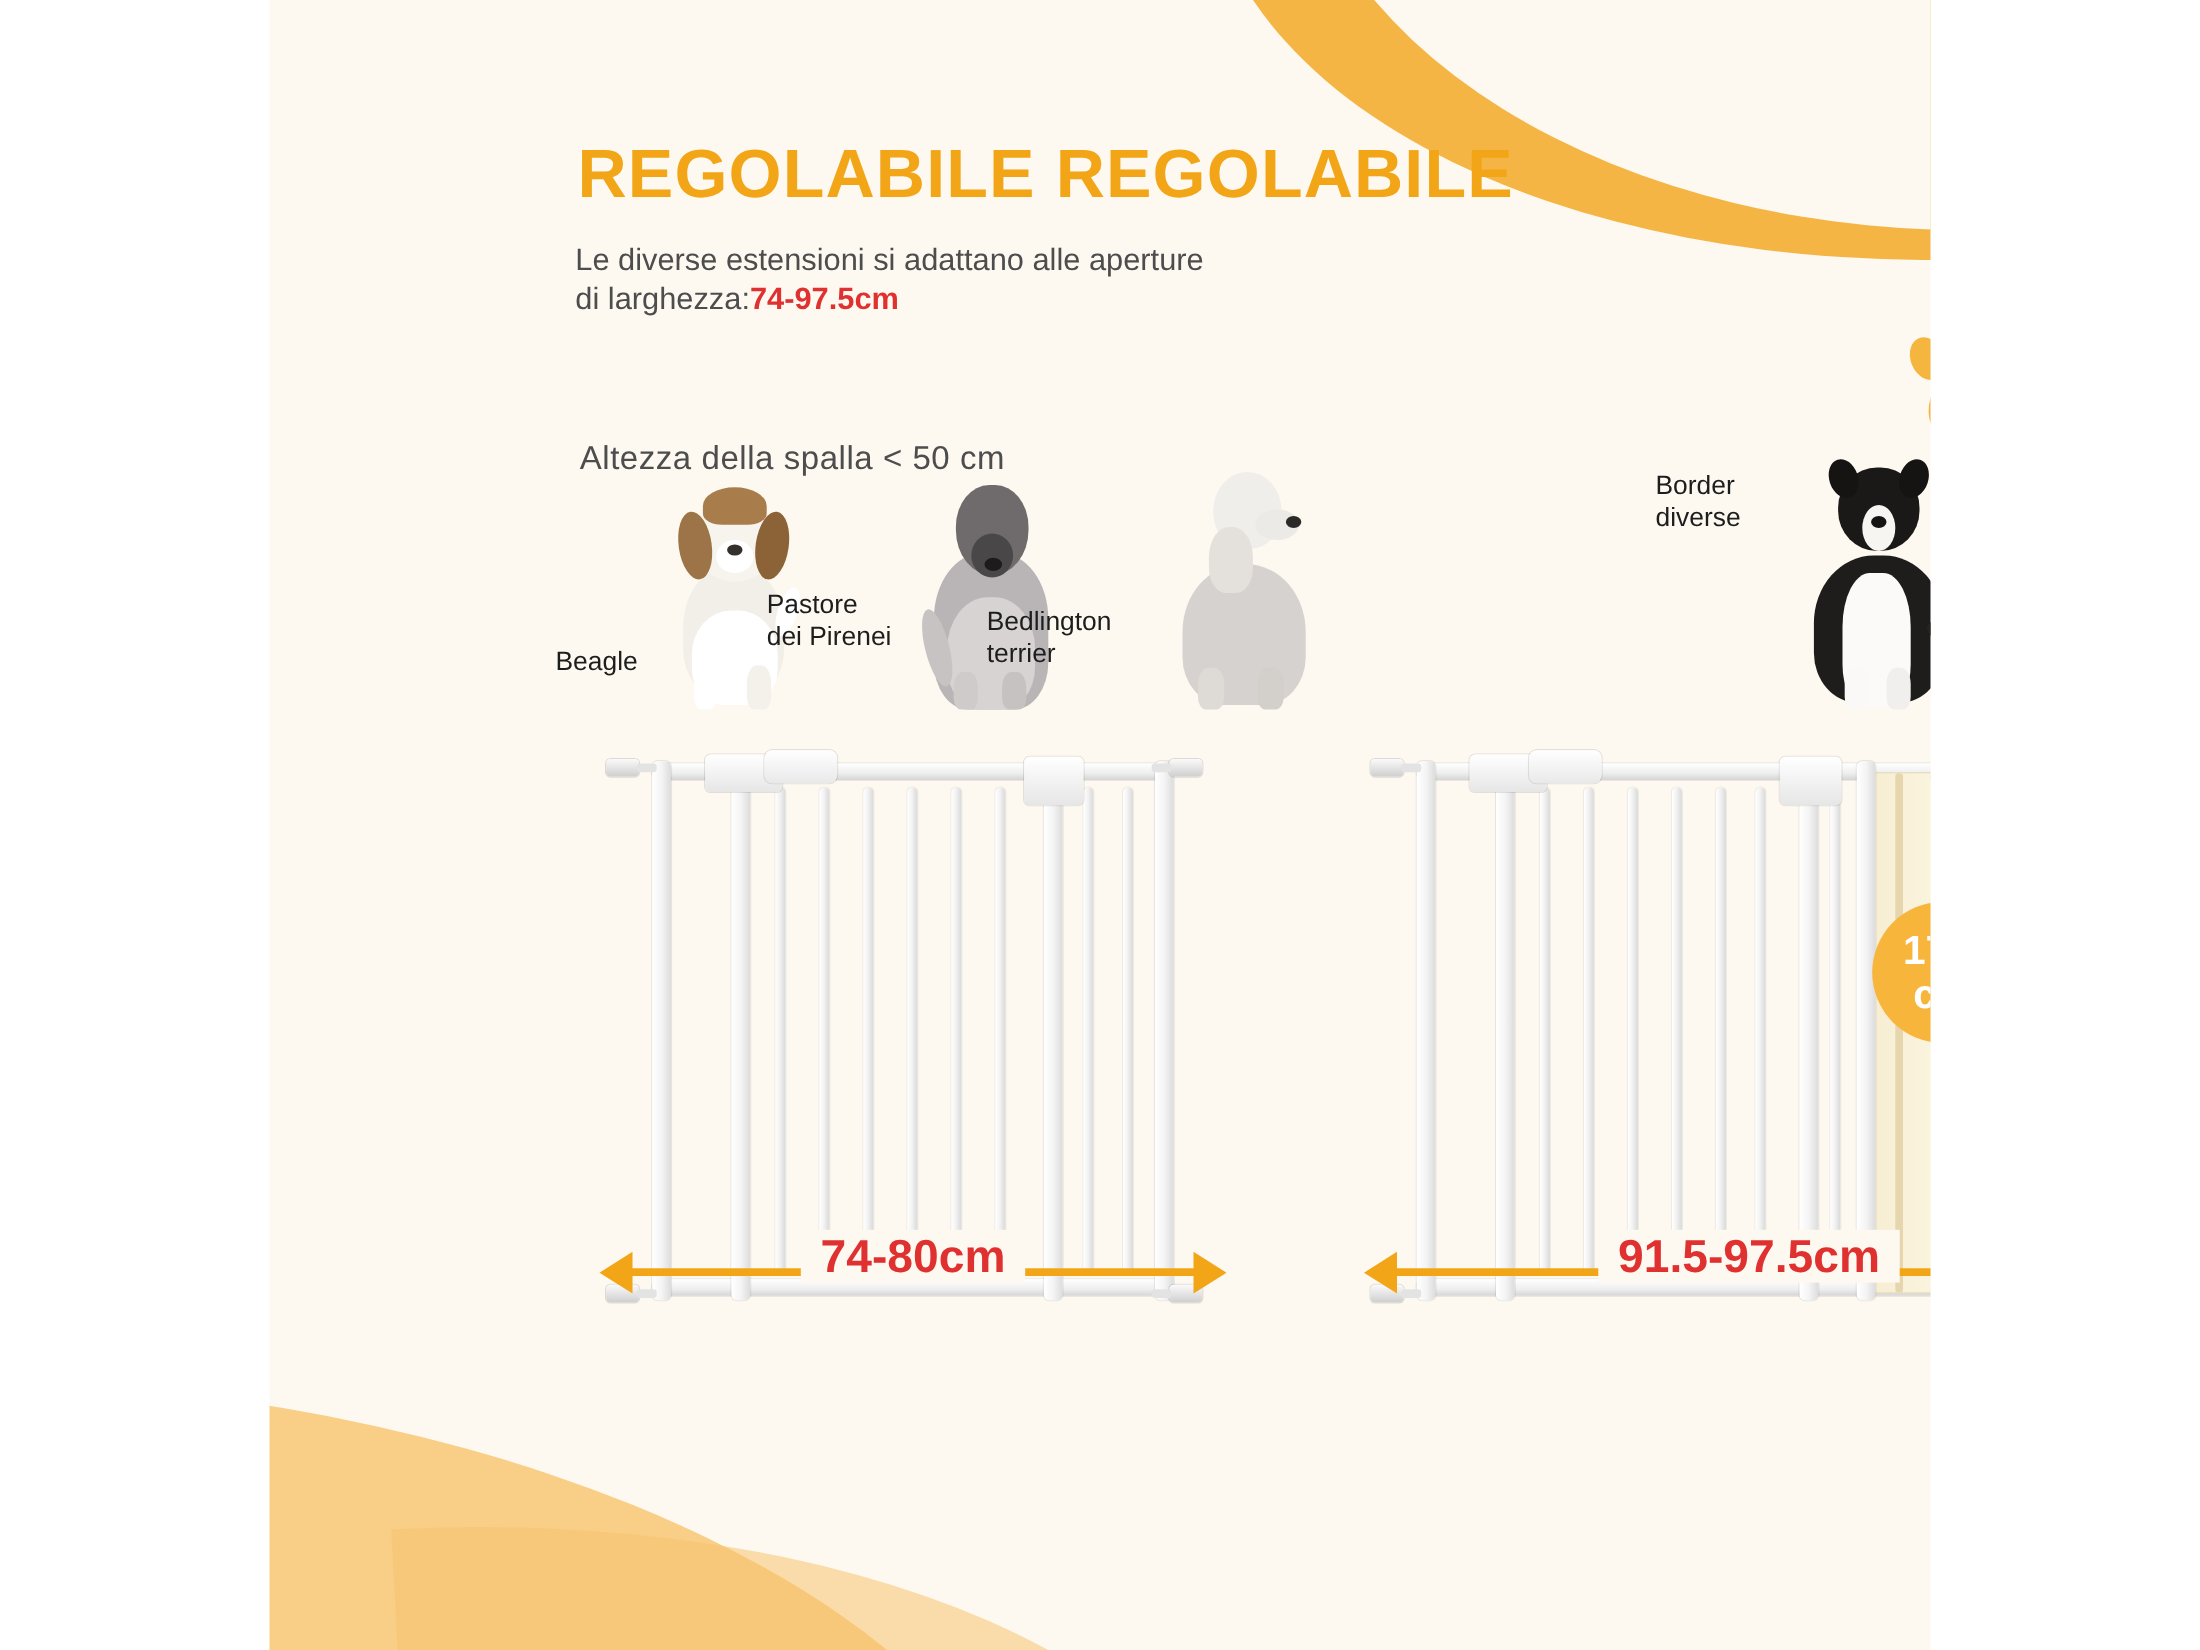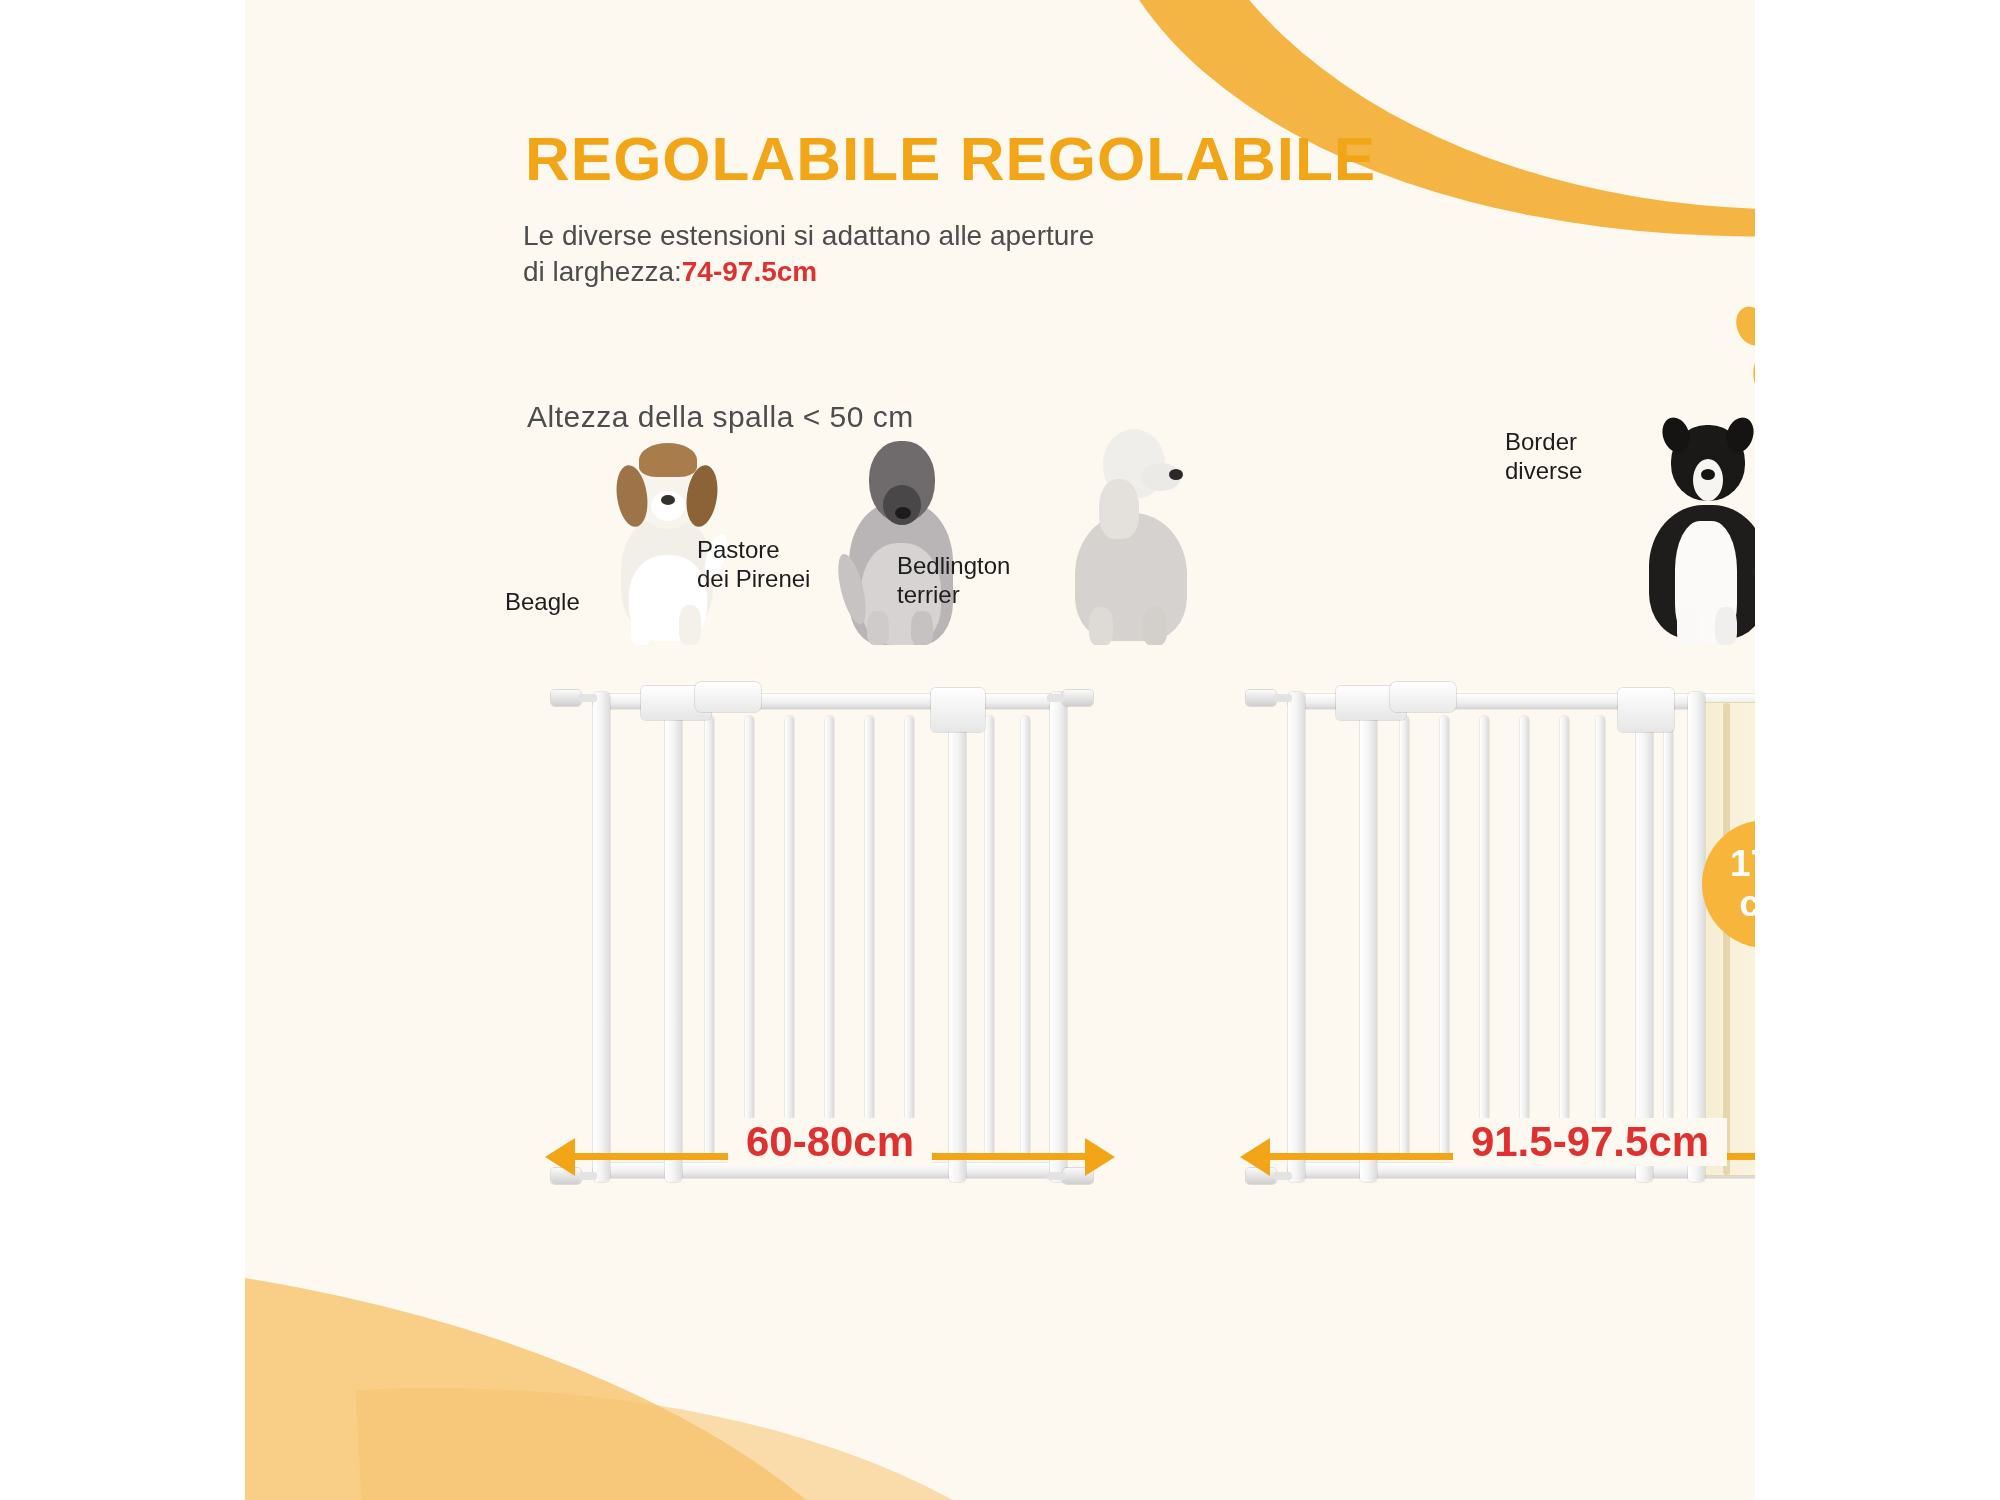--- a/index.html
+++ b/index.html
@@ -480,21 +480,21 @@
               <div class="stem"></div>
             </div>
           <div class="screw right" style="left:518px; bottom:16px;">
               <div class="stem"></div>
             </div>
         </div>
         <div class="dim" style="left:0px; top:466px; width:570px;">
           <div class="line"></div>
           <div class="head-l"></div>
           <div class="head-r"></div>
-          <div class="txt">60-80cm</div>
+          <div class="txt">74-80cm</div>
         </div>
       </div>
 
       <div class="gate" style="left:745px; width:700px; height:540px;">
         <div class="gate-frame">
           <div class="rail" style="left:48px; top:12px; width:598px;"></div>
           <div class="rail" style="left:48px; bottom:22px; width:598px;"></div>
 
           <div class="extension" style="left:460px; top:20px; bottom:24px; width:145px;">
             <div class="ext-bar" style="left:22px;"></div>

